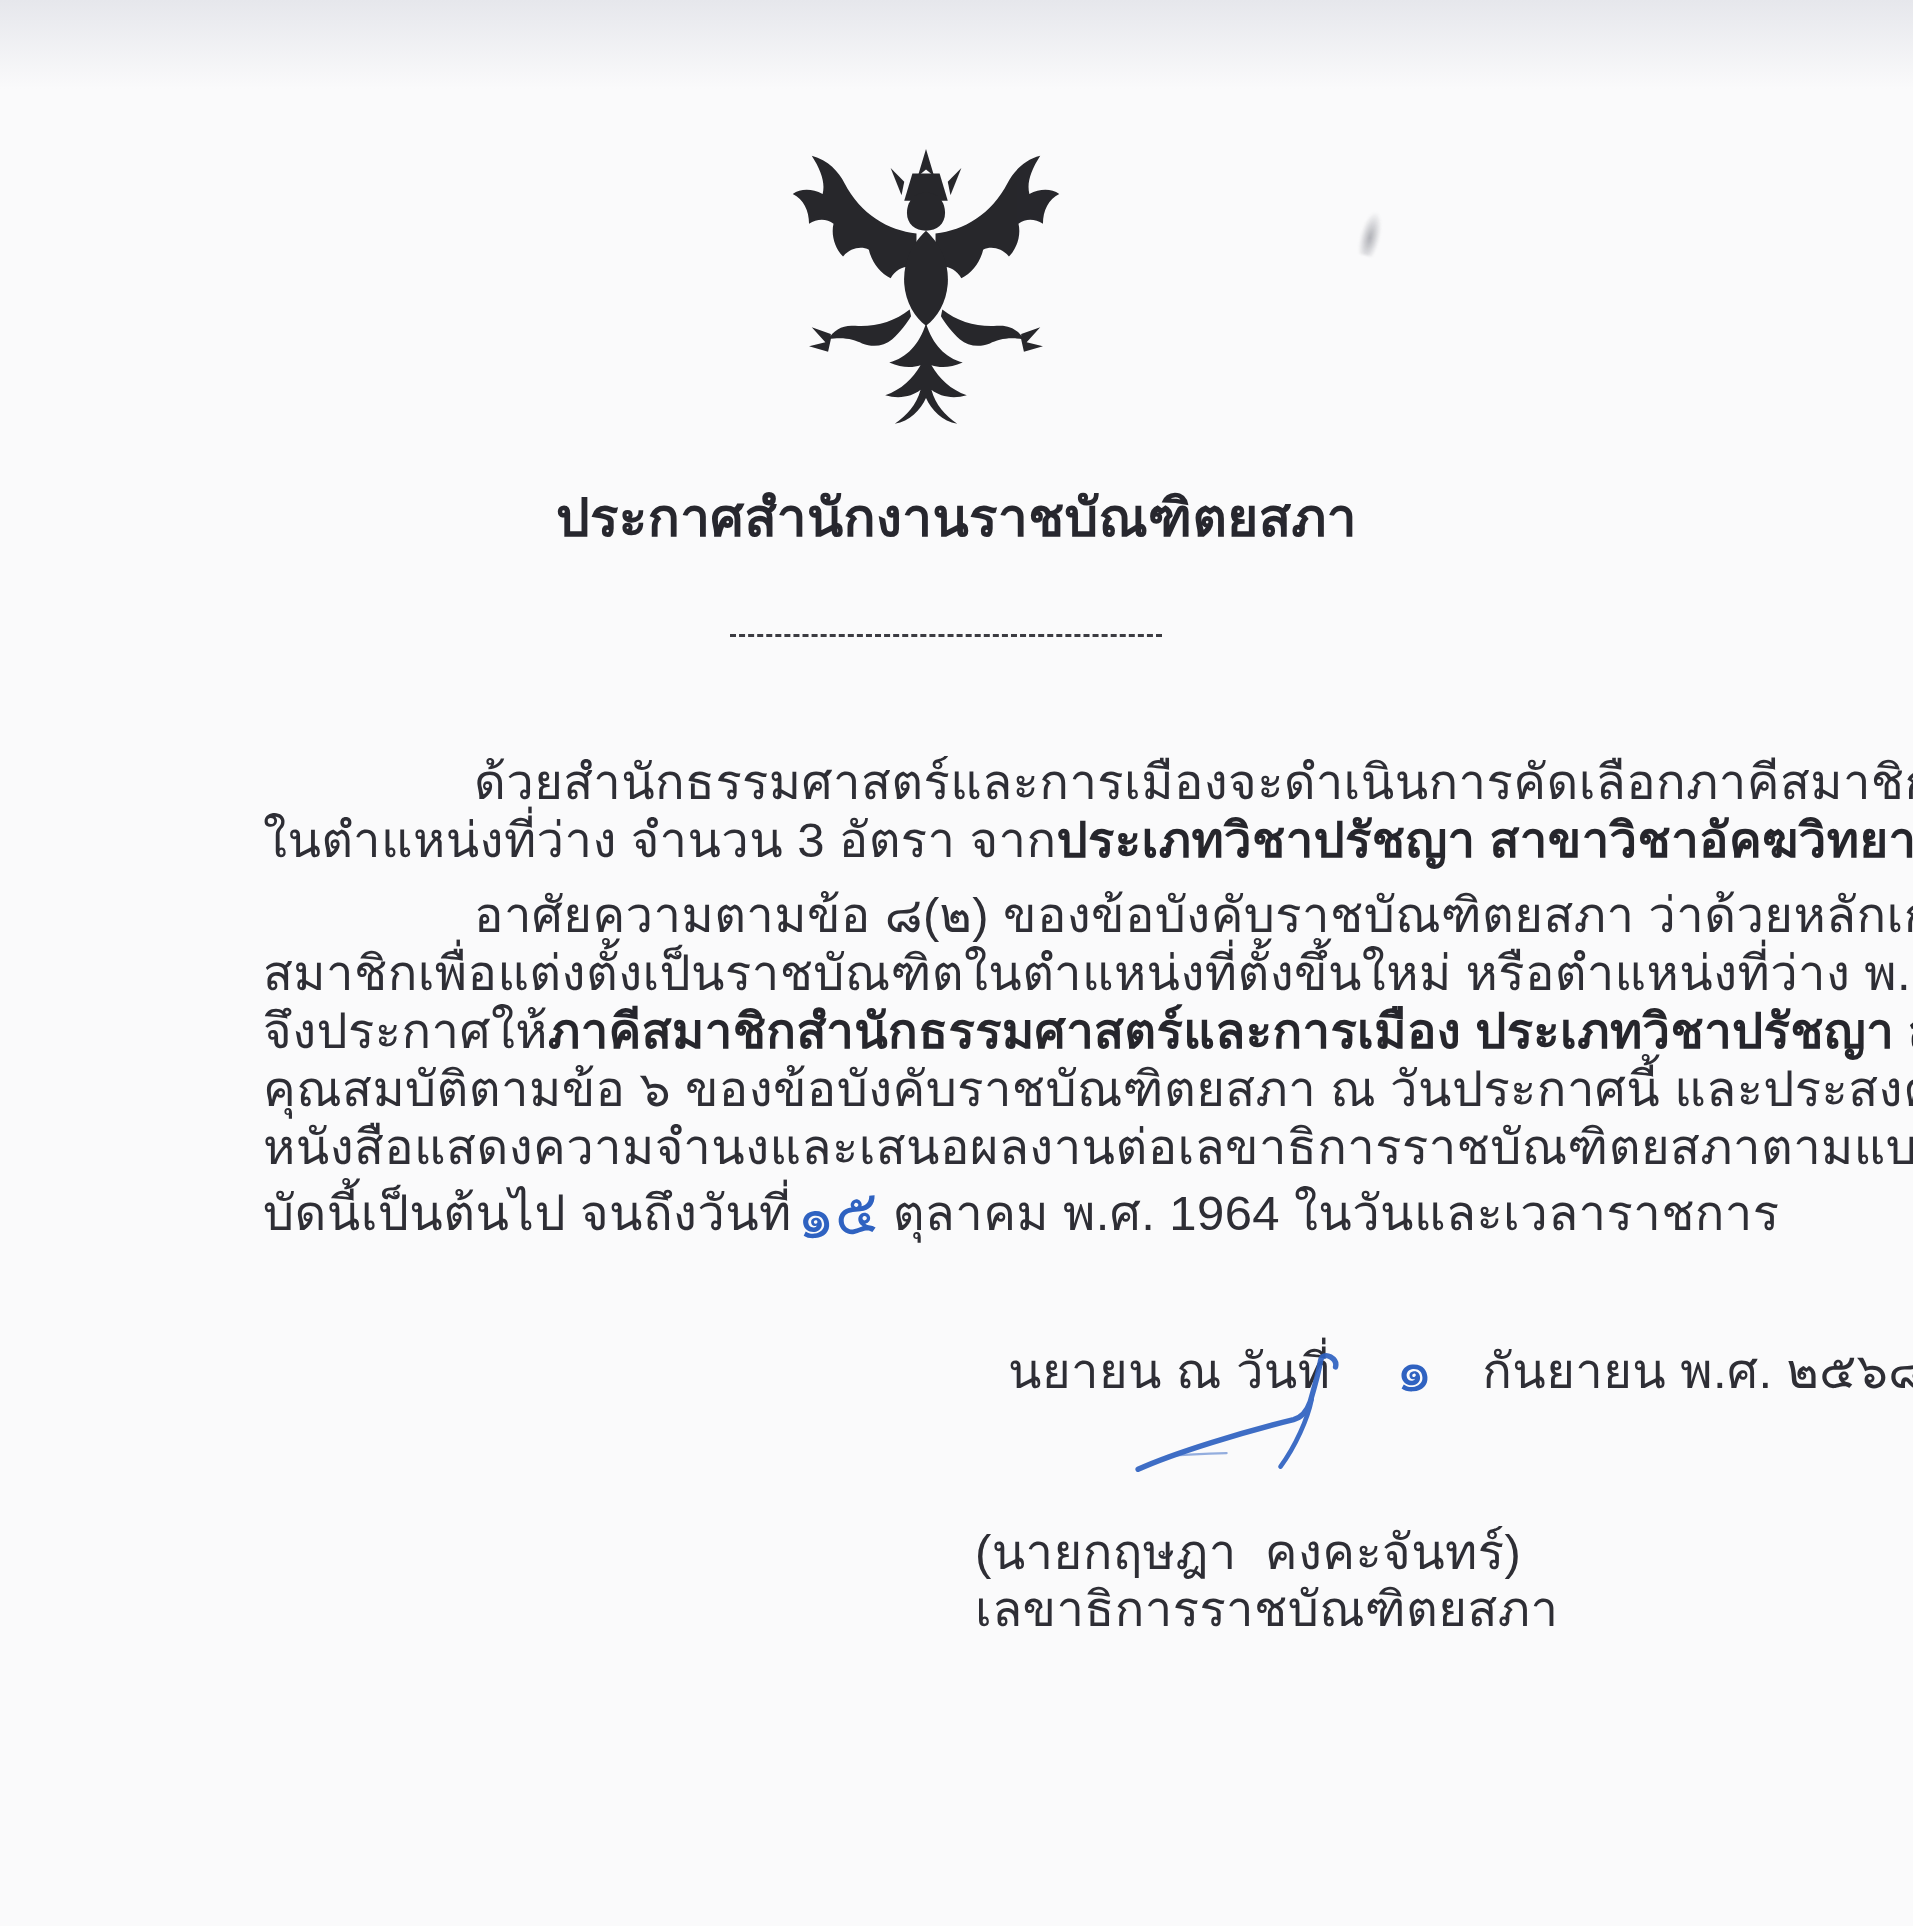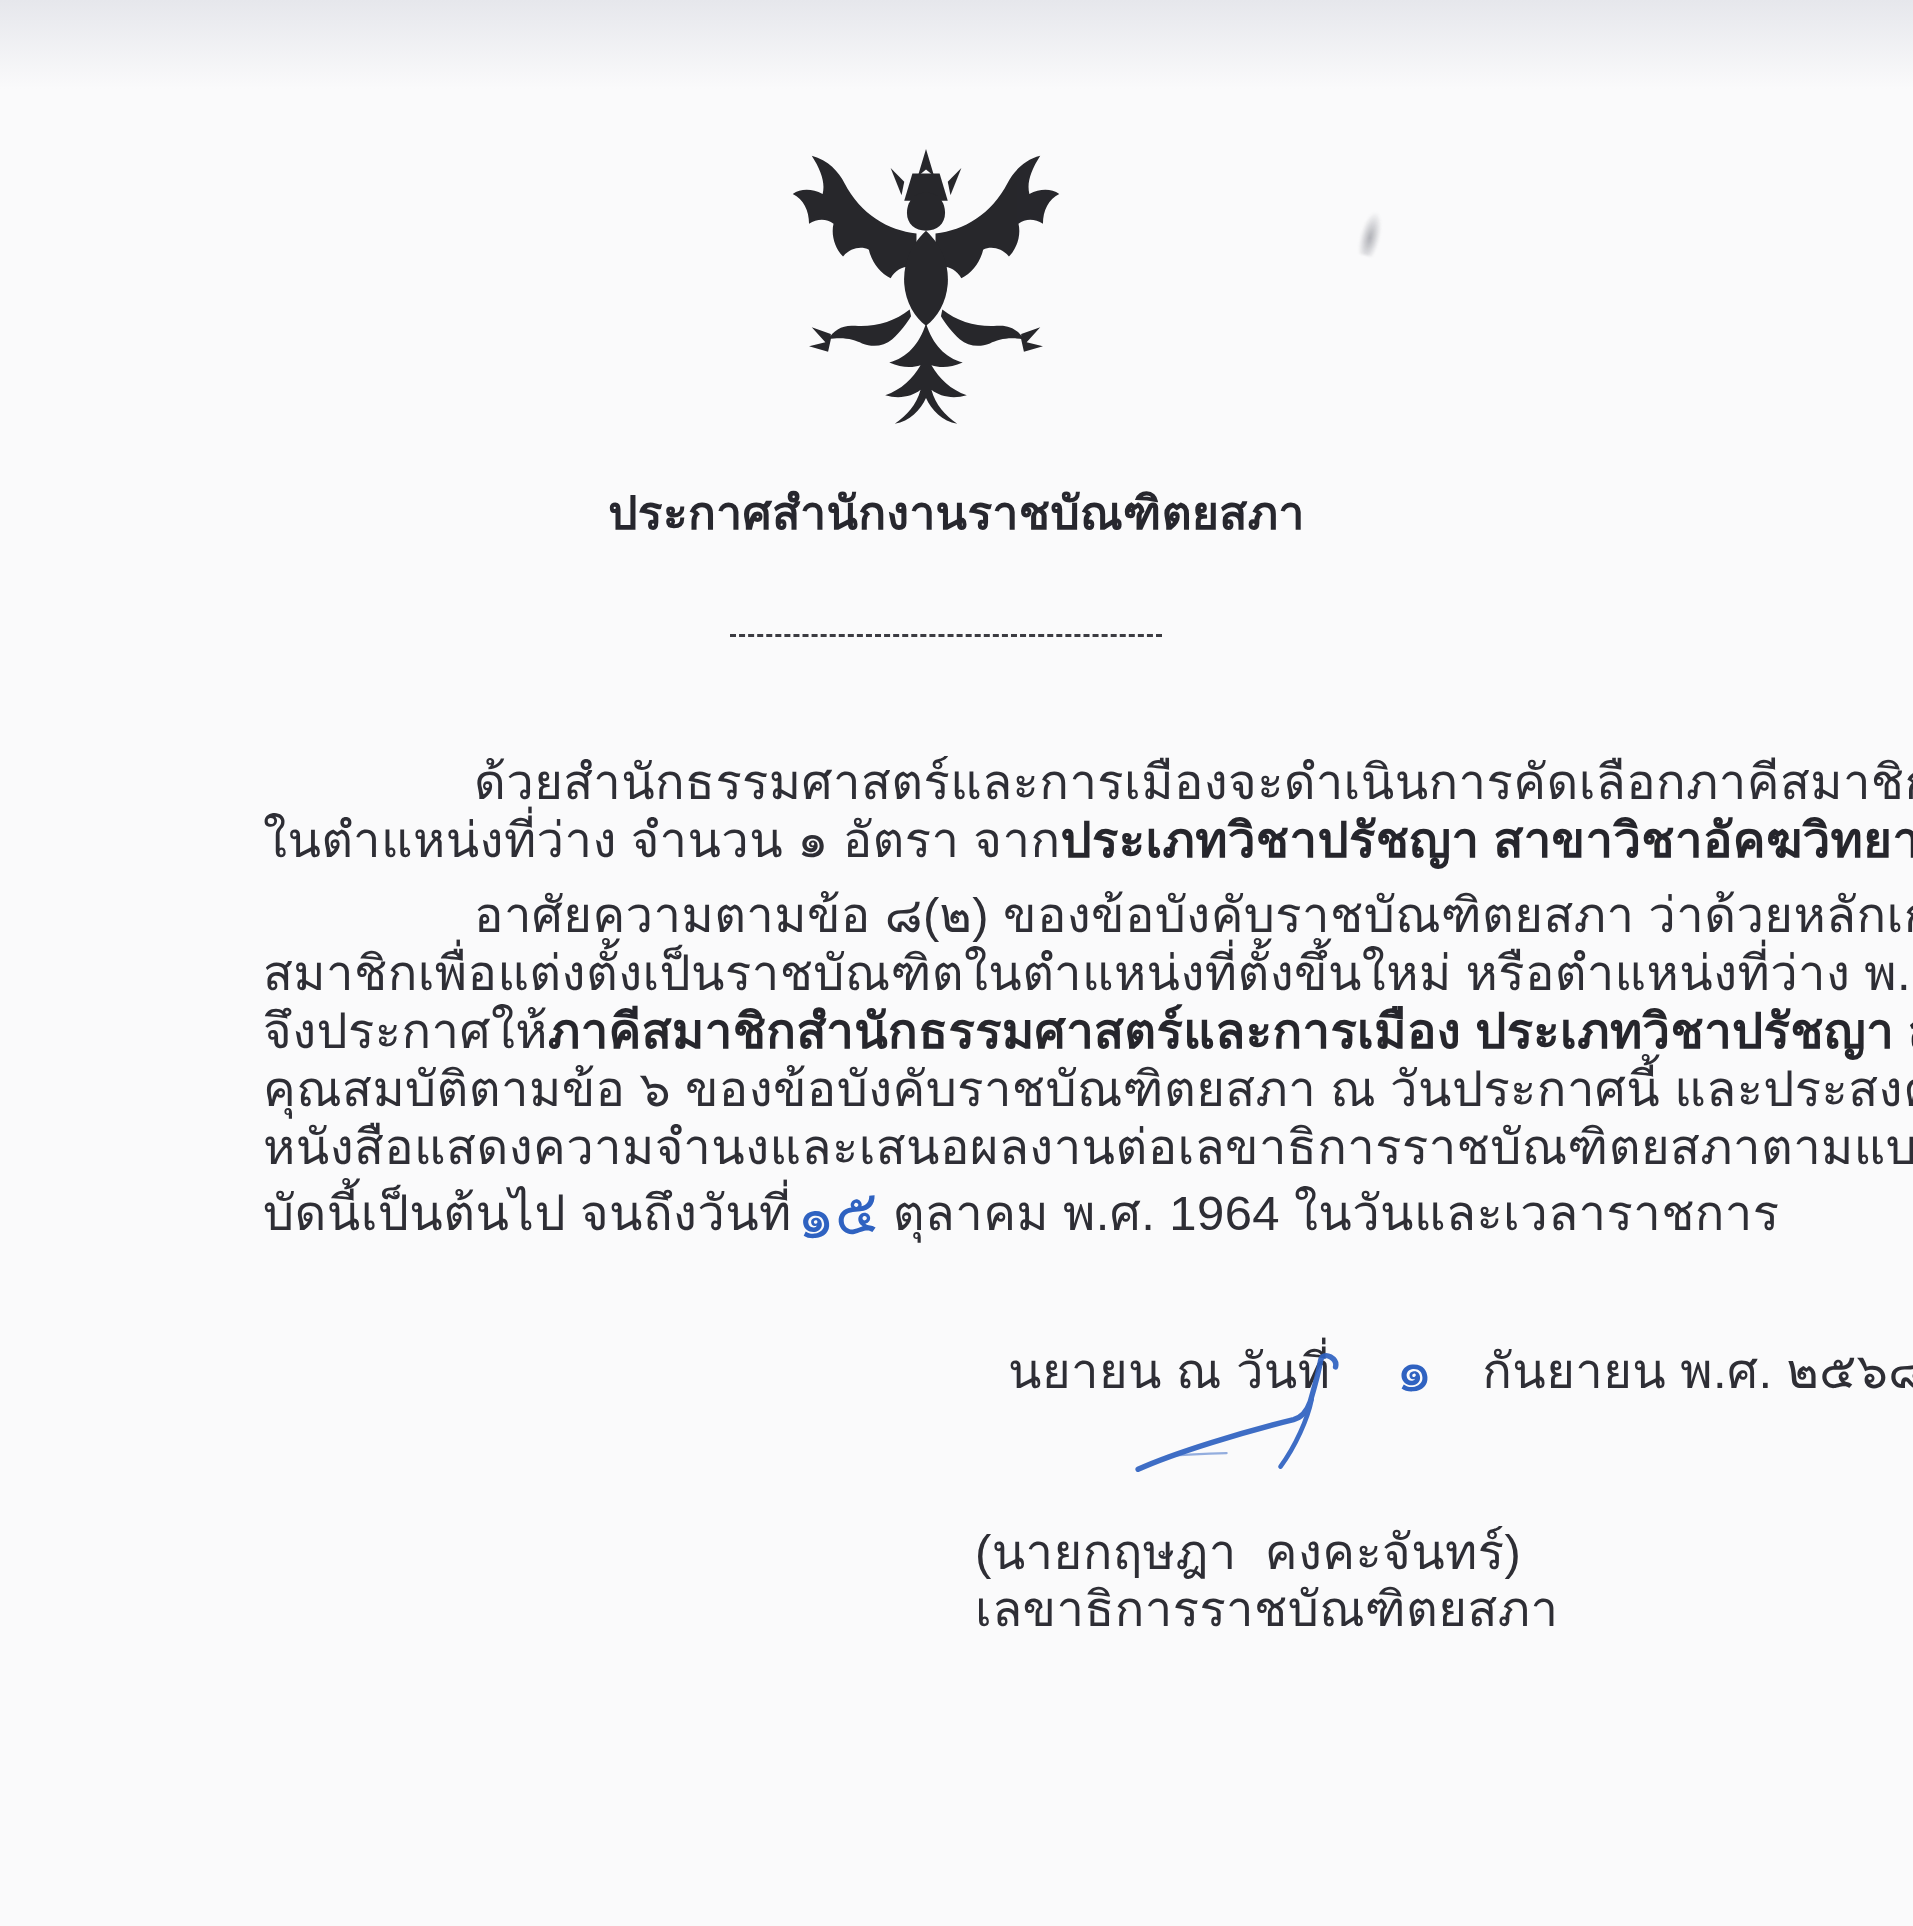--- a/index.html
+++ b/index.html
@@ -34,21 +34,21 @@
   
   .line {
     position: absolute;
     white-space: pre;
     font-size: 49px;
     line-height: 1.25;
     color: #2e2e35;
     letter-spacing: 0.4px;
   }
   .center-page { left: 0; width: 100%; text-align: center; }
-  .title { font-size: 46px; font-weight: 700; color: #27272e; }
+  .title { font-size: 53px; font-weight: 700; color: #27272e; }
   .indent { left: 418px; }
   .margin { left: 207px; }
   .bold-seg { font-weight: 700; color: #26262c; }
   .divider {
     position: absolute; left: 730px; top: 634px; width: 432px; height: 0;
     border-top: 3.9px dashed #3c3c42;
   }
   .hand {
     color: #2f62c1;
     display: inline-block;
@@ -97,21 +97,21 @@
   </svg>
 
   <div class="line center-page title" style="top:485px">ประกาศสำนักงานราชบัณฑิตยสภา</div>
 
   <div class="divider"></div>
 
   <div class="line indent" style="top:691px">
     <span>ด้วยสำนักธรรมศาสตร์และการเมืองจะดำเนินการคัดเลือกภาคีสมาชิกเพื่อแต่งตั้งเป็นราชบัณฑิต</span>
   </div>
   <div class="line margin" style="top:749px">
-    <span>ในตำแหน่งที่ว่าง จำนวน ๑ อัตรา จาก</span><span class="bold-seg">ประเภทวิชาปรัชญา สาขาวิชาอัคฆวิทยา</span>
+    <span>ในตำแหน่งที่ว่าง จำนวน 3 อัตรา จาก</span><span class="bold-seg">ประเภทวิชาปรัชญา สาขาวิชาอัคฆวิทยา</span>
   </div>
 
   <div class="line indent" style="top:824px">
     <span>อาศัยความตามข้อ ๘(๒) ของข้อบังคับราชบัณฑิตยสภา ว่าด้วยหลักเกณฑ์และวิธีการเลือกภาคี</span>
   </div>
   <div class="line margin" style="top:882px">
     <span>สมาชิกเพื่อแต่งตั้งเป็นราชบัณฑิตในตำแหน่งที่ตั้งขึ้นใหม่ หรือตำแหน่งที่ว่าง พ.ศ. ๒๕๖๓ สำนักงานราชบัณฑิตยสภา</span>
   </div>
   <div class="line margin" style="top:940px">
     <span>จึงประกาศให้</span><span class="bold-seg">ภาคีสมาชิกสำนักธรรมศาสตร์และการเมือง ประเภทวิชาปรัชญา สาขาวิชาอัคฆวิทยา</span>

